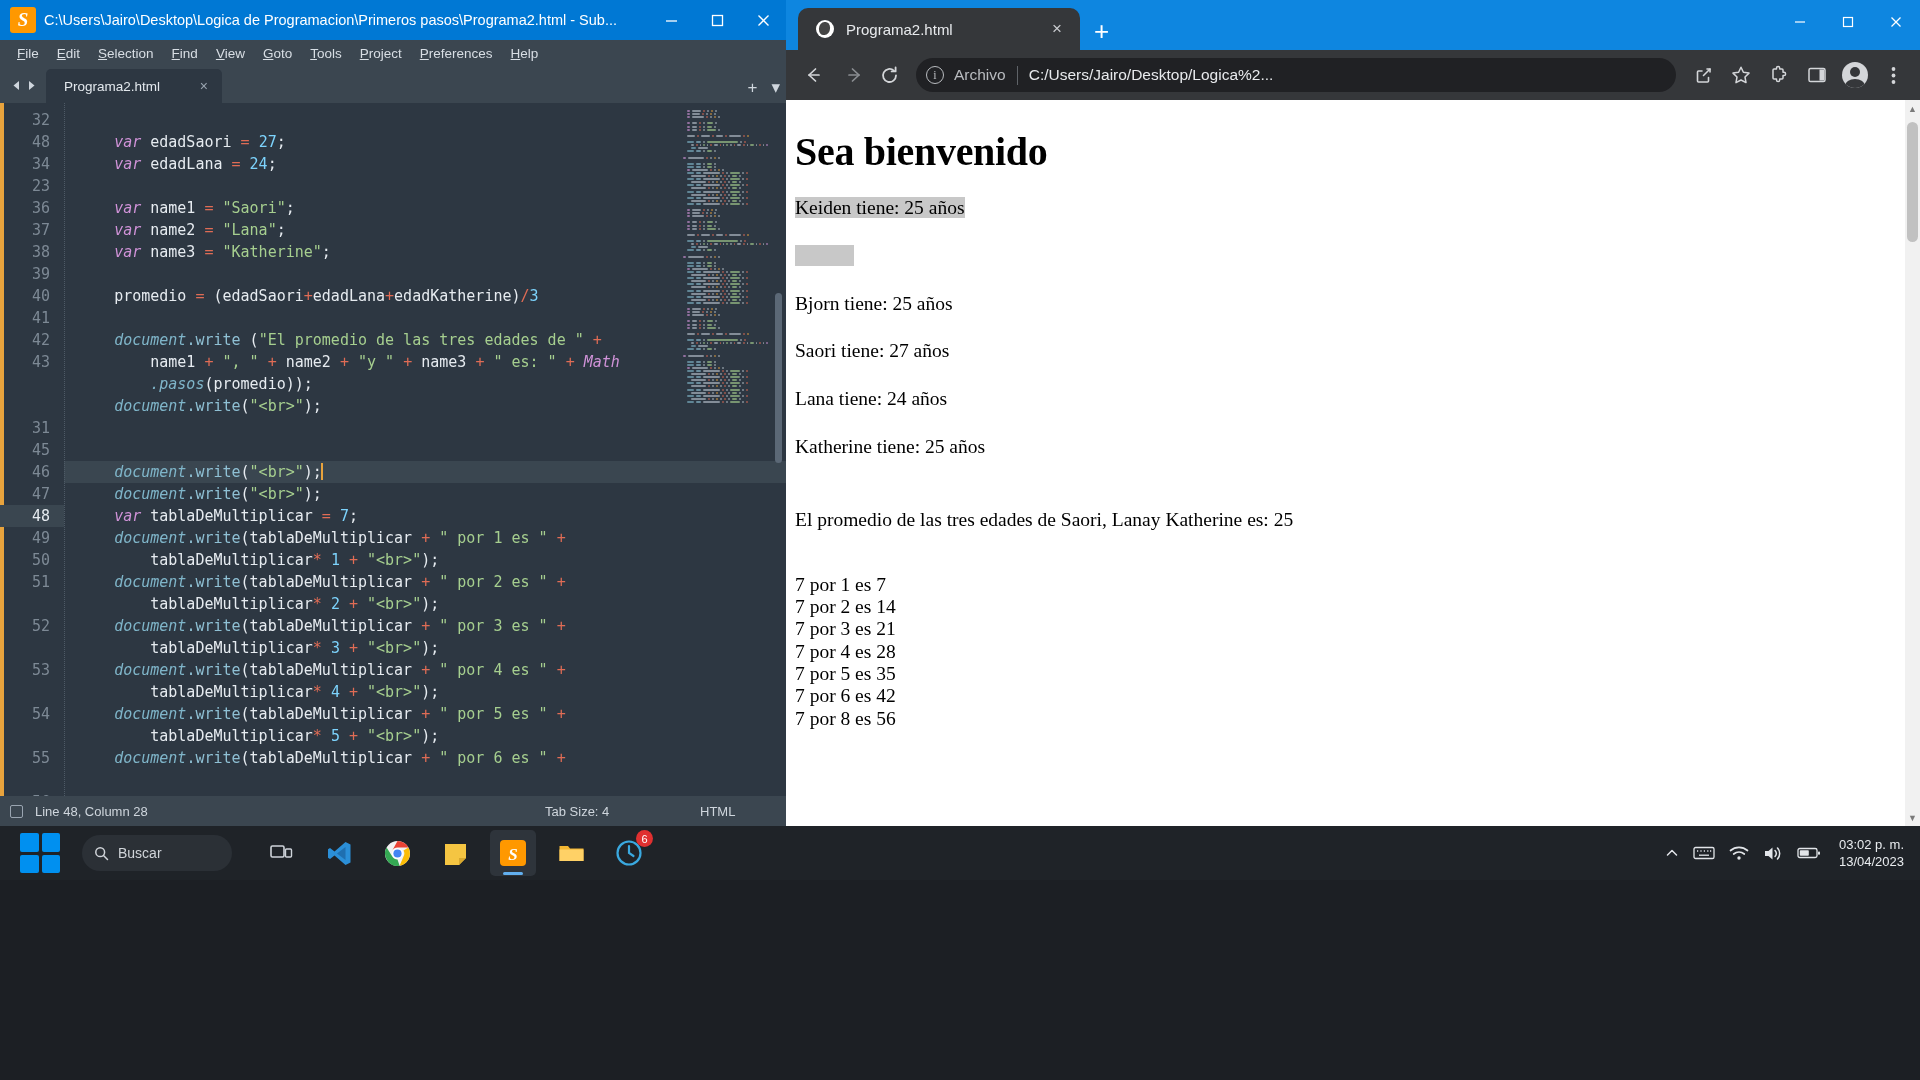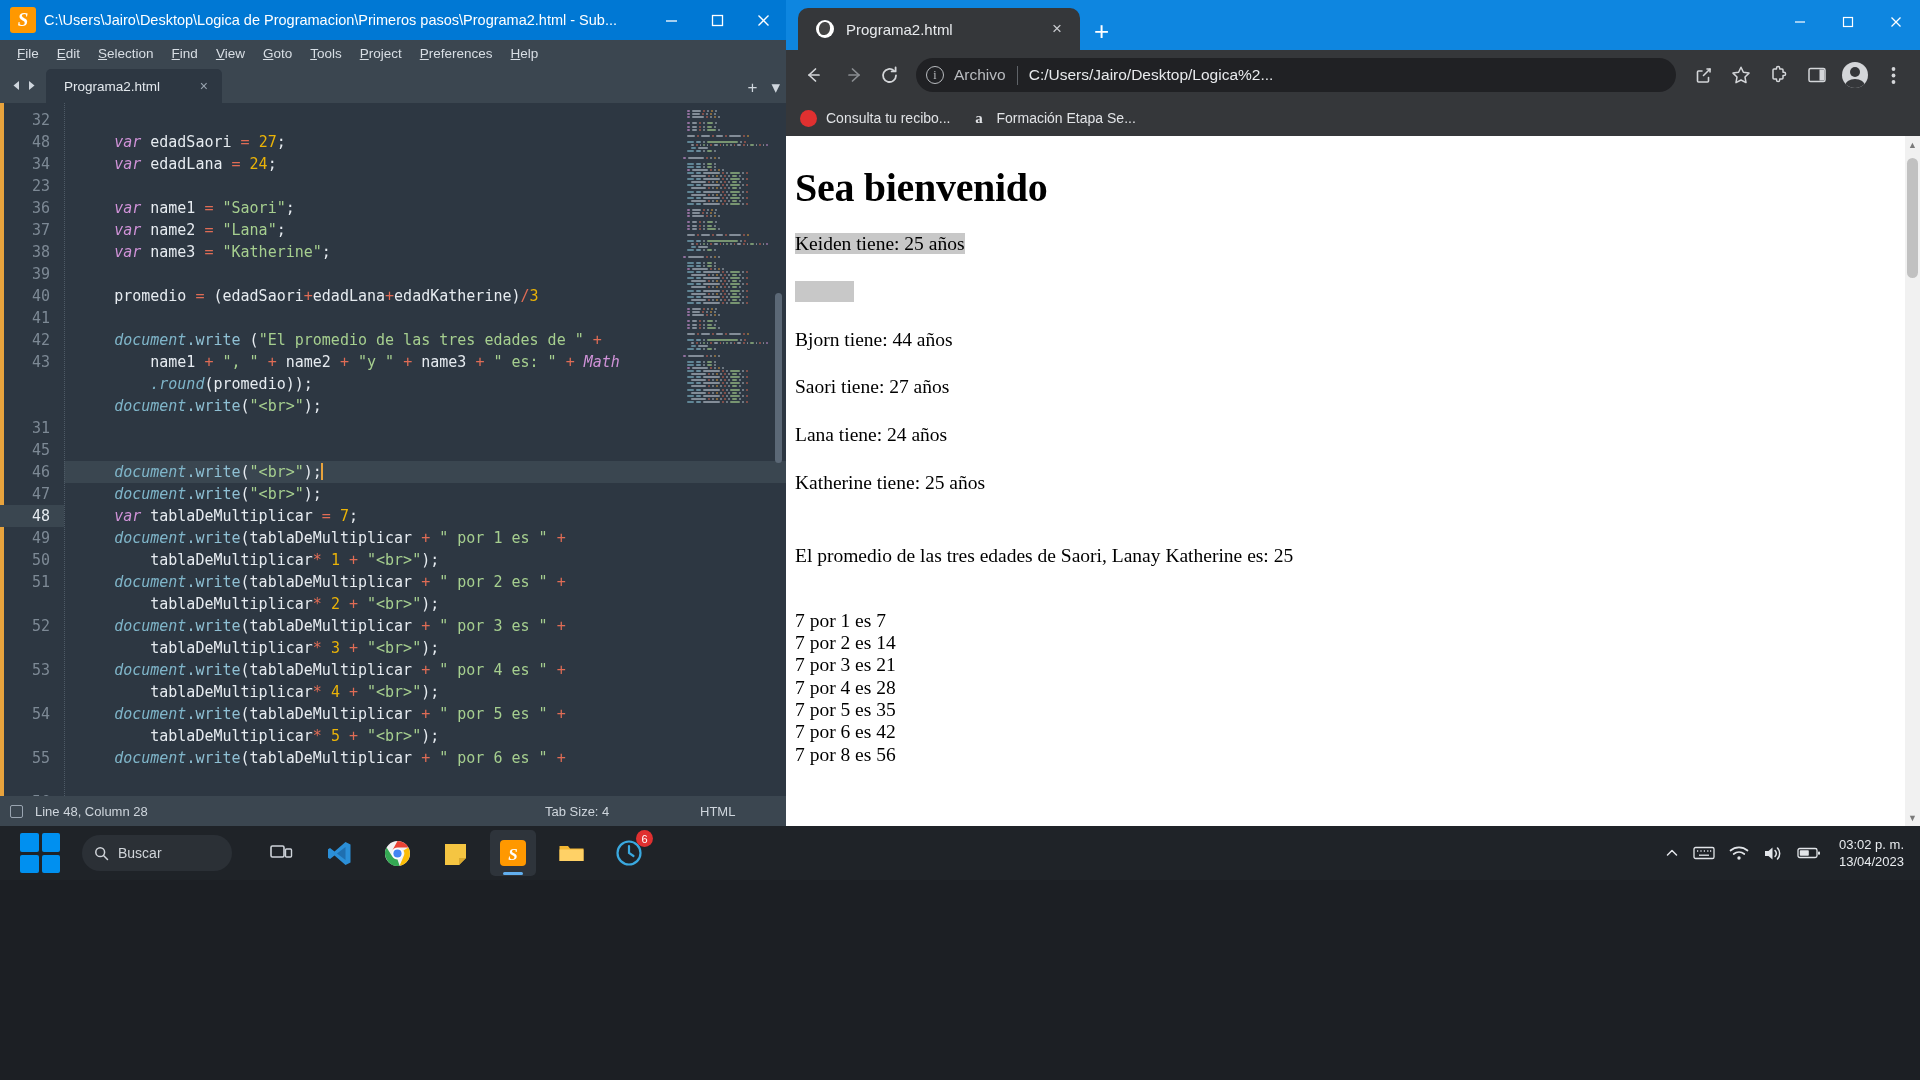--- a/index.html
+++ b/index.html
@@ -85,21 +85,21 @@
     flex:1; padding-top:6px; position:relative; overflow:hidden;
     font-family:"DejaVu Sans Mono", monospace; font-size:15px;
   }
   .st-code::before {
     content:""; position:absolute; left:0; top:0; bottom:0; width:1px;
     border-left:1px dotted #4e5a66;
   }
   .cl { height:22px; line-height:22px; white-space:pre; padding-left:14px; color:#e6ebf0; }
   .cl.active { background:#3a4650; }
   .kw      { color:#d193d9; font-style:italic; }  
-  .num     { color:#eab308; }
+  .num     { color:#7dd3fc; }
   .str     { color:#a6cf8f; }
   .op      { color:#e06c55; }
   .fn      { color:#7fb5c9; font-style:italic; }  
   .meth    { color:#8fc0d4; }                      
   .punct   { color:#e6ebf0; }
   .cursor {
     display:inline-block; width:2px; height:17px; background:#e8a33d;
     vertical-align:-3px; margin-left:-1px;
   }
 
@@ -381,21 +381,21 @@
         <div class="cl">&nbsp;&nbsp;&nbsp;&nbsp;<span class="kw">var </span><span class="punct">edadLana </span><span class="op">=</span><span class="punct"> </span><span class="num">24</span><span class="punct">;</span></div>
         <div class="cl">&nbsp;</div>
         <div class="cl">&nbsp;&nbsp;&nbsp;&nbsp;<span class="kw">var </span><span class="punct">name1 </span><span class="op">=</span><span class="punct"> </span><span class="str">"Saori"</span><span class="punct">;</span></div>
         <div class="cl">&nbsp;&nbsp;&nbsp;&nbsp;<span class="kw">var </span><span class="punct">name2 </span><span class="op">=</span><span class="punct"> </span><span class="str">"Lana"</span><span class="punct">;</span></div>
         <div class="cl">&nbsp;&nbsp;&nbsp;&nbsp;<span class="kw">var </span><span class="punct">name3 </span><span class="op">=</span><span class="punct"> </span><span class="str">"Katherine"</span><span class="punct">;</span></div>
         <div class="cl">&nbsp;</div>
         <div class="cl">&nbsp;&nbsp;&nbsp;&nbsp;<span class="punct">promedio </span><span class="op">=</span><span class="punct"> (edadSaori</span><span class="op">+</span><span class="punct">edadLana</span><span class="op">+</span><span class="punct">edadKatherine)</span><span class="op">/</span><span class="num">3</span></div>
         <div class="cl">&nbsp;</div>
         <div class="cl">&nbsp;&nbsp;&nbsp;&nbsp;<span class="fn">document</span><span class="meth">.write</span><span class="punct"> (</span><span class="str">"El promedio de las tres edades de "</span><span class="punct"> </span><span class="op">+</span></div>
         <div class="cl">&nbsp;&nbsp;&nbsp;&nbsp;&nbsp;&nbsp;&nbsp;&nbsp;<span class="punct">name1 </span><span class="op">+</span><span class="punct"> </span><span class="str">", "</span><span class="punct"> </span><span class="op">+</span><span class="punct"> name2 </span><span class="op">+</span><span class="punct"> </span><span class="str">"y "</span><span class="punct"> </span><span class="op">+</span><span class="punct"> name3 </span><span class="op">+</span><span class="punct"> </span><span class="str">" es: "</span><span class="punct"> </span><span class="op">+</span><span class="punct"> </span><span class="kw">Math</span></div>
-        <div class="cl">&nbsp;&nbsp;&nbsp;&nbsp;&nbsp;&nbsp;&nbsp;&nbsp;<span class="fn">.round</span><span class="punct">(promedio));</span></div>
+        <div class="cl">&nbsp;&nbsp;&nbsp;&nbsp;&nbsp;&nbsp;&nbsp;&nbsp;<span class="fn">.pasos</span><span class="punct">(promedio));</span></div>
         <div class="cl">&nbsp;&nbsp;&nbsp;&nbsp;<span class="fn">document</span><span class="meth">.write</span><span class="punct">(</span><span class="str">"&lt;br&gt;"</span><span class="punct">);</span></div>
         <div class="cl">&nbsp;</div>
         <div class="cl">&nbsp;</div>
         <div class="cl active">&nbsp;&nbsp;&nbsp;&nbsp;<span class="fn">document</span><span class="meth">.write</span><span class="punct">(</span><span class="str">"&lt;br&gt;"</span><span class="punct">);</span><span class="cursor"></span></div>
         <div class="cl">&nbsp;&nbsp;&nbsp;&nbsp;<span class="fn">document</span><span class="meth">.write</span><span class="punct">(</span><span class="str">"&lt;br&gt;"</span><span class="punct">);</span></div>
         <div class="cl">&nbsp;&nbsp;&nbsp;&nbsp;<span class="kw">var </span><span class="punct">tablaDeMultiplicar </span><span class="op">=</span><span class="punct"> </span><span class="num">7</span><span class="punct">;</span></div>
         <div class="cl">&nbsp;&nbsp;&nbsp;&nbsp;<span class="fn">document</span><span class="meth">.write</span><span class="punct">(tablaDeMultiplicar </span><span class="op">+</span><span class="punct"> </span><span class="str">" por 1 es "</span><span class="punct"> </span><span class="op">+</span></div>
         <div class="cl">&nbsp;&nbsp;&nbsp;&nbsp;&nbsp;&nbsp;&nbsp;&nbsp;<span class="punct">tablaDeMultiplicar</span><span class="op">*</span><span class="punct"> </span><span class="num">1</span><span class="punct"> </span><span class="op">+</span><span class="punct"> </span><span class="str">"&lt;br&gt;"</span><span class="punct">);</span></div>
         <div class="cl">&nbsp;&nbsp;&nbsp;&nbsp;<span class="fn">document</span><span class="meth">.write</span><span class="punct">(tablaDeMultiplicar </span><span class="op">+</span><span class="punct"> </span><span class="str">" por 2 es "</span><span class="punct"> </span><span class="op">+</span></div>
         <div class="cl">&nbsp;&nbsp;&nbsp;&nbsp;&nbsp;&nbsp;&nbsp;&nbsp;<span class="punct">tablaDeMultiplicar</span><span class="op">*</span><span class="punct"> </span><span class="num">2</span><span class="punct"> </span><span class="op">+</span><span class="punct"> </span><span class="str">"&lt;br&gt;"</span><span class="punct">);</span></div>
@@ -1257,37 +1257,27 @@
     </div>
     <div class="cr-iconbtn">
       <svg width="5" height="19" viewBox="0 0 5 19">
           <circle cx="2.5" cy="3" r="1.9" fill="#d4d6d9"></circle>
           <circle cx="2.5" cy="9.5" r="1.9" fill="#d4d6d9"></circle>
           <circle cx="2.5" cy="16" r="1.9" fill="#d4d6d9"></circle>
         </svg>
     </div>
   </div>
 
-  <div class="cr-bookmarks" id="cr-bookmarks">
-      <div class="bm">
-        <span class="bm-dot"></span>
-        <span class="bm-label">Consulta tu recibo...</span>
-      </div>
-      <div class="bm">
-        <span class="bm-a">a</span>
-        <span class="bm-label">Formación Etapa Se...</span>
-      </div>
-    </div>
 
   <div class="cr-page">
     <div class="pg-h1">Sea bienvenido</div>
     <div id="pg-ages">
         <div class="pg-line" style="margin-bottom: 25px;"><span class="sel">Keiden tiene: 25 años</span></div>
         <div class="pg-line" style="margin-bottom: 25px;"><span class="sel">&nbsp;&nbsp;&nbsp;&nbsp;&nbsp;&nbsp;&nbsp;&nbsp;&nbsp;&nbsp;&nbsp;&nbsp;</span></div>
-        <div class="pg-line" style="margin-bottom: 25px;"><span>Bjorn tiene: 44 años</span></div>
+        <div class="pg-line" style="margin-bottom: 25px;"><span>Bjorn tiene: 25 años</span></div>
         <div class="pg-line" style="margin-bottom: 25px;"><span>Saori tiene: 27 años</span></div>
         <div class="pg-line" style="margin-bottom: 25px;"><span>Lana tiene: 24 años</span></div>
         <div class="pg-line" style="margin-bottom: 25px;"><span>Katherine tiene: 25 años</span></div>
       </div>
     <div class="pg-gap"></div>
     <div class="pg-line">El promedio de las tres edades de Saori, Lanay Katherine es: 25</div>
     <div style="height:42px"></div>
     <div id="pg-table">
         <div class="pg-tight">7 por 1 es 7</div>
         <div class="pg-tight">7 por 2 es 14</div>

